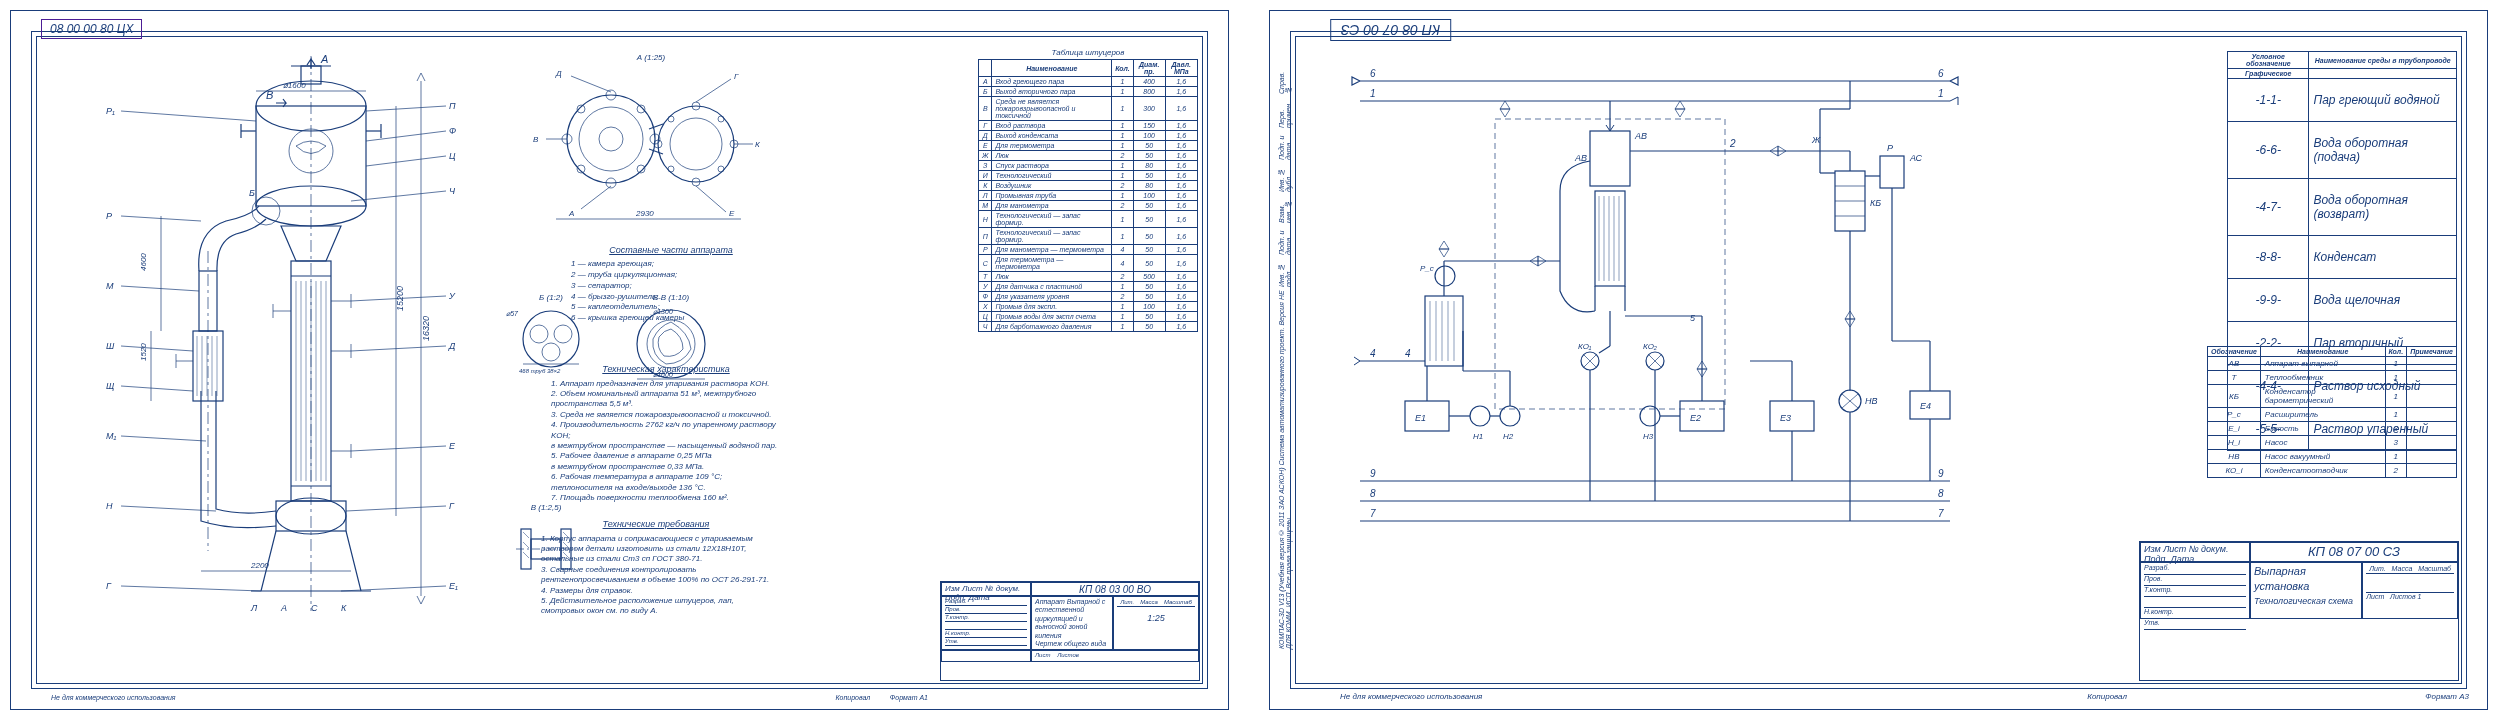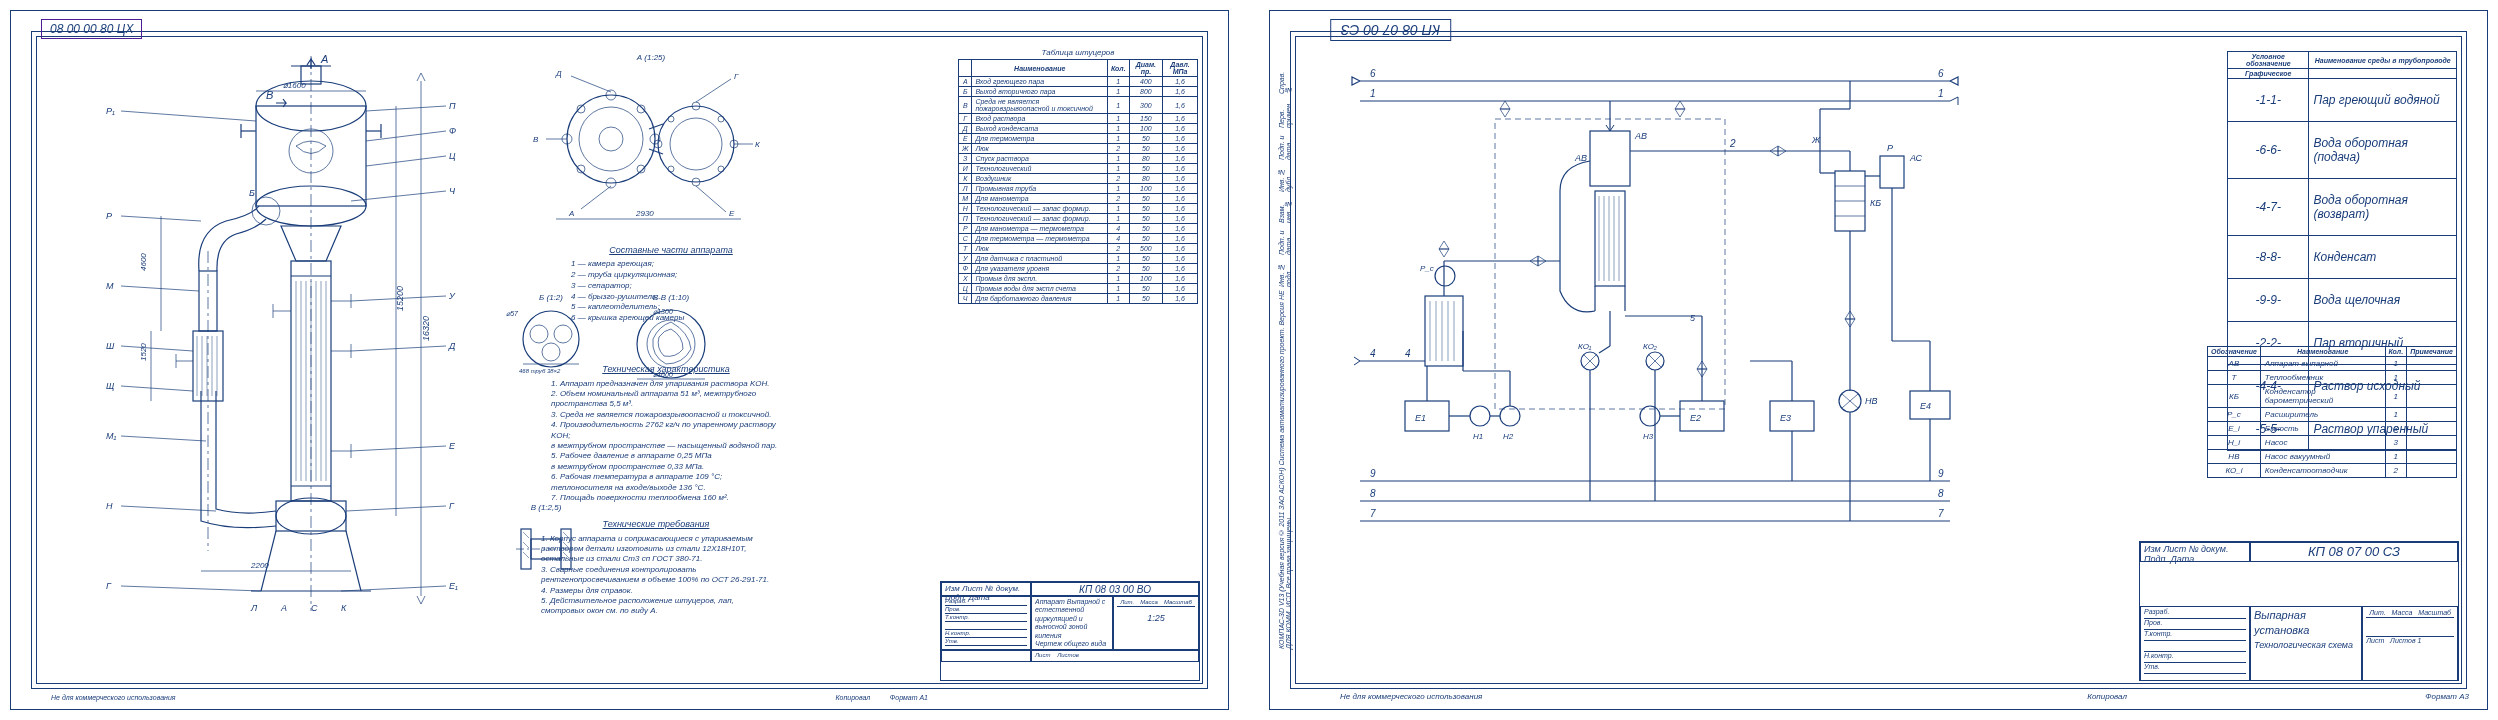--- a/index.html
+++ b/index.html
@@ -6,21 +6,21 @@
   html,body{width:2498px;height:720px;background:#fff;font-family:Arial,sans-serif;color:#1a3d7a;}
   body{display:flex;gap:40px;padding:10px;}
   .sheet{flex:1;border:1px solid #1a3d7a;position:relative;background:#fff;}
   .frame{position:absolute;inset:20px;border:1px solid #1a3d7a;}
   .frame2{position:absolute;inset:25px;border:1px solid #1a3d7a;}
 
   
   .s1-tl{position:absolute;top:8px;left:30px;font-style:italic;font-size:12px;border:1px solid #4c1d95;padding:2px 8px;}
   .s1-main{position:absolute;left:40px;top:40px;width:470px;height:580px;}
   .s1-view-a{position:absolute;left:530px;top:40px;width:220px;height:180px;}
-  .s1-table{position:absolute;right:30px;top:35px;width:240px;}
+  .s1-table{position:absolute;right:30px;top:35px;width:220px;}
   .s1-parts{position:absolute;left:560px;top:230px;width:200px;font-size:8px;line-height:1.35;font-style:italic;}
   .s1-char{position:absolute;left:530px;top:350px;width:230px;font-size:8px;line-height:1.3;font-style:italic;margin-left:10px;}
   .s1-req{position:absolute;left:530px;top:480px;width:230px;font-size:8px;line-height:1.3;font-style:italic;}
   .s1-det-b{position:absolute;left:490px;top:280px;width:100px;height:90px;}
   .s1-det-bb{position:absolute;left:600px;top:280px;width:120px;height:90px;}
   .s1-det-v{position:absolute;left:520px;top:470px;width:90px;height:90px;}
   .s1-tblock{position:absolute;right:28px;bottom:28px;width:260px;height:100px;border:1px solid #1a3d7a;font-size:8px;}
   .s1-copy{position:absolute;left:40px;bottom:8px;font-size:7px;font-style:italic;}
   .s1-bot{position:absolute;right:300px;bottom:8px;font-size:7px;font-style:italic;}
 
@@ -832,21 +832,21 @@
           </tr>
         </tbody>
     </table>
   </div>
 
   <div class="s2-tblock">
     <div class="tb-row" style="height:20px;">
       <div class="tb-c" style="flex:0 0 110px;" id="tb2h">Изм Лист № докум. Подп. Дата</div>
       <div class="tb-c" style="flex:1;text-align:center;font-size:13px;">КП 08 07 00 СЗ</div>
     </div>
-    <div class="tb-row" style="height:75px;margin-top:44px;">
+    <div class="tb-row" style="height:57px;">
       <div class="tb-c" style="flex:0 0 110px;font-size:7px;" id="tb2r">
           <div style="border-bottom:1px solid #1a3d7a;height:11px;">Разраб.</div>
           <div style="border-bottom:1px solid #1a3d7a;height:11px;">Пров.</div>
           <div style="border-bottom:1px solid #1a3d7a;height:11px;">Т.контр.</div>
           <div style="border-bottom:1px solid #1a3d7a;height:11px;"></div>
           <div style="border-bottom:1px solid #1a3d7a;height:11px;">Н.контр.</div>
           <div style="border-bottom:1px solid #1a3d7a;height:11px;">Утв.</div>
         </div>
       <div class="tb-c" style="flex:1.2;font-size:11px;line-height:1.4;text-align:left;">
         <div>Выпарная установка</div>

